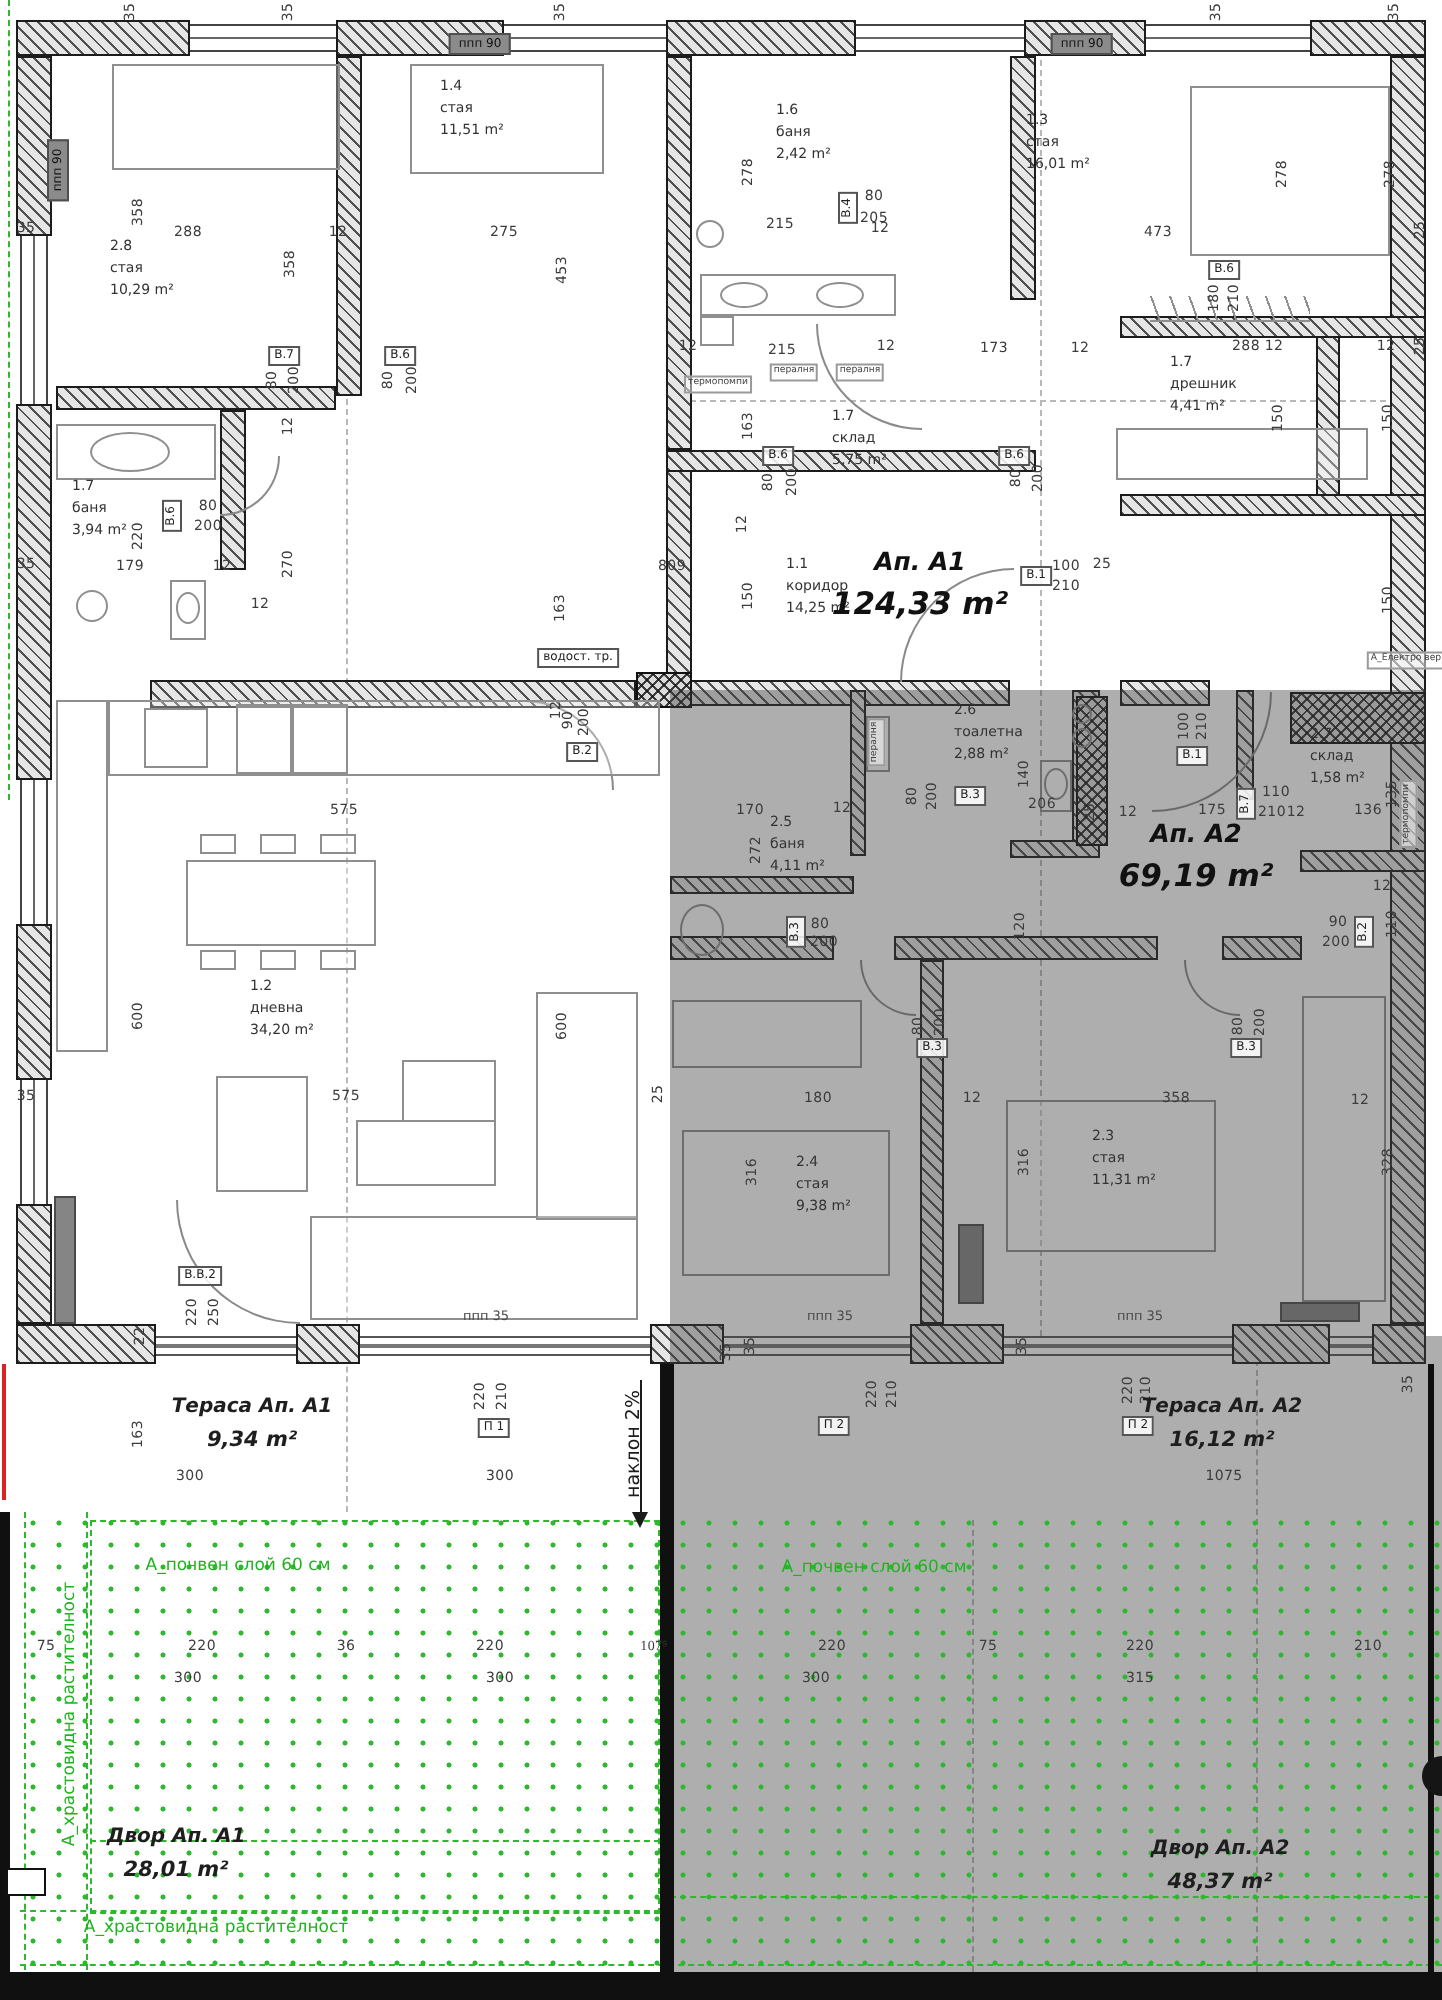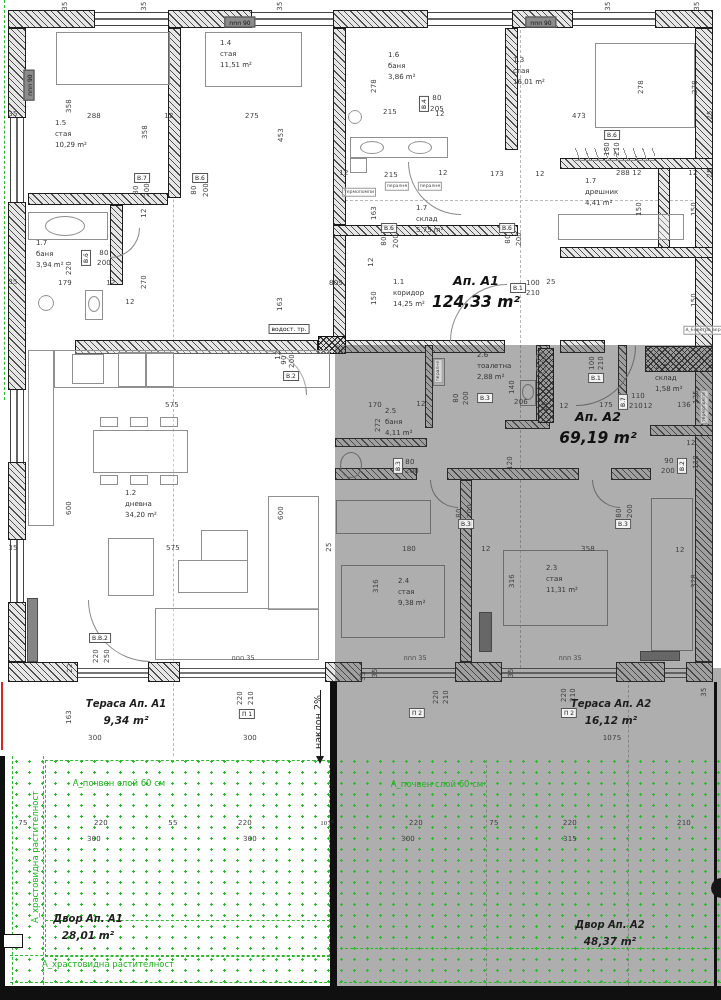--- a/index.html
+++ b/index.html
@@ -314,21 +314,21 @@
     <span class="txt dim" style="left: 250px; top: 738px;">300</span>
     <span class="txt dim" style="left: 612px; top: 738px;">1075</span>
     <span class="txt dim dimv" style="left: 240px; top: 698px;">220</span>
     <span class="txt dim dimv" style="left: 251px; top: 698px;">210</span>
     <span class="txt dim dimv" style="left: 436px; top: 697px;">220</span>
     <span class="txt dim dimv" style="left: 446px; top: 697px;">210</span>
     <span class="txt dim dimv" style="left: 564px; top: 695px;">220</span>
     <span class="txt dim dimv" style="left: 573px; top: 695px;">210</span>
     <span class="txt dim" style="left: 23px; top: 823px;">75</span>
     <span class="txt dim" style="left: 101px; top: 823px;">220</span>
-    <span class="txt dim" style="left: 173px; top: 823px;">55</span>
+    <span class="txt dim" style="left: 173px; top: 823px;">36</span>
     <span class="txt dim" style="left: 245px; top: 823px;">220</span>
     <span class="txt dim" style="left: 327px; top: 823px; font-family: Liberation Serif, serif;">107⁵</span>
     <span class="txt dim" style="left: 94px; top: 839px;">300</span>
     <span class="txt dim" style="left: 250px; top: 839px;">300</span>
     <span class="txt dim" style="left: 416px; top: 823px;">220</span>
     <span class="txt dim" style="left: 494px; top: 823px;">75</span>
     <span class="txt dim" style="left: 570px; top: 823px;">220</span>
     <span class="txt dim" style="left: 684px; top: 823px;">210</span>
     <span class="txt dim" style="left: 408px; top: 839px;">300</span>
     <span class="txt dim" style="left: 570px; top: 839px;">315</span>
@@ -364,33 +364,33 @@
     <span class="txt tiny tinyv" style="left: 704px; top: 407px;">термопомпи</span>
     <span class="txt tiny tinyv" style="left: 438px; top: 371px;">пералня</span>
     <span class="txt boxtag" style="left: 289px; top: 329px;">водост. тр.</span>
     <span class="txt tiny" style="left: 703px; top: 330px;">А_Електро вер</span>
     <span class="txt slope slopev" style="left: 317px; top: 722px;">наклон 2%</span>
     <span class="txt greenlab" style="left: 119px; top: 783px;">А_почвен слой 60 см</span>
     <span class="txt greenlab" style="left: 437px; top: 784px;">А_почвен слой 60 см</span>
     <span class="txt greenlab greenv" style="left: 35px; top: 857px;">А_храстовидна растителност</span>
     <span class="txt greenlab" style="left: 108px; top: 964px;">А_храстовидна растителност</span>
     <div class="room" style="left: 55px; top: 118px;">
-      <div>1.5</div>
+      <div>2.8</div>
                <div>стая</div>
                <div>10,29 m²</div>
     </div>
     <div class="room" style="left: 220px; top: 38px;">
       <div>1.4</div>
                <div>стая</div>
                <div>11,51 m²</div>
     </div>
     <div class="room" style="left: 388px; top: 50px;">
       <div>1.6</div>
                <div>баня</div>
-               <div>3,86 m²</div>
+               <div>2,42 m²</div>
     </div>
     <div class="room" style="left: 513px; top: 55px;">
       <div>1.3</div>
                <div>стая</div>
                <div>16,01 m²</div>
     </div>
     <div class="room" style="left: 585px; top: 176px;">
       <div>1.7</div>
                <div>дрешник</div>
                <div>4,41 m²</div>
@@ -433,21 +433,21 @@
     <div class="room" style="left: 398px; top: 576px;">
       <div>2.4</div>
                <div>стая</div>
                <div>9,38 m²</div>
     </div>
     <div class="room" style="left: 546px; top: 563px;">
       <div>2.3</div>
                <div>стая</div>
                <div>11,31 m²</div>
     </div>
-    <div class="room ctr" style="left: 460px; top: 271px; transform: translate(-50%, 0px); margin-left: 16px;">
+    <div class="room ctr" style="left: 460px; top: 271px; transform: translate(-50%, 0px);">
       <div class="apname">Ап. А1</div>
                <div class="aparea">124,33 m²</div>
     </div>
     <div class="room ctr" style="left: 598px; top: 407px; transform: translate(-50%, 0px);">
       <div class="apname">Ап. А2</div>
                <div class="aparea">69,19 m²</div>
     </div>
     <div class="room ctr" style="left: 126px; top: 696px; transform: translate(-50%, 0px);">
       <div class="zonename">Тераса Ап. А1</div>
                <div class="zonearea">9,34 m²</div>

